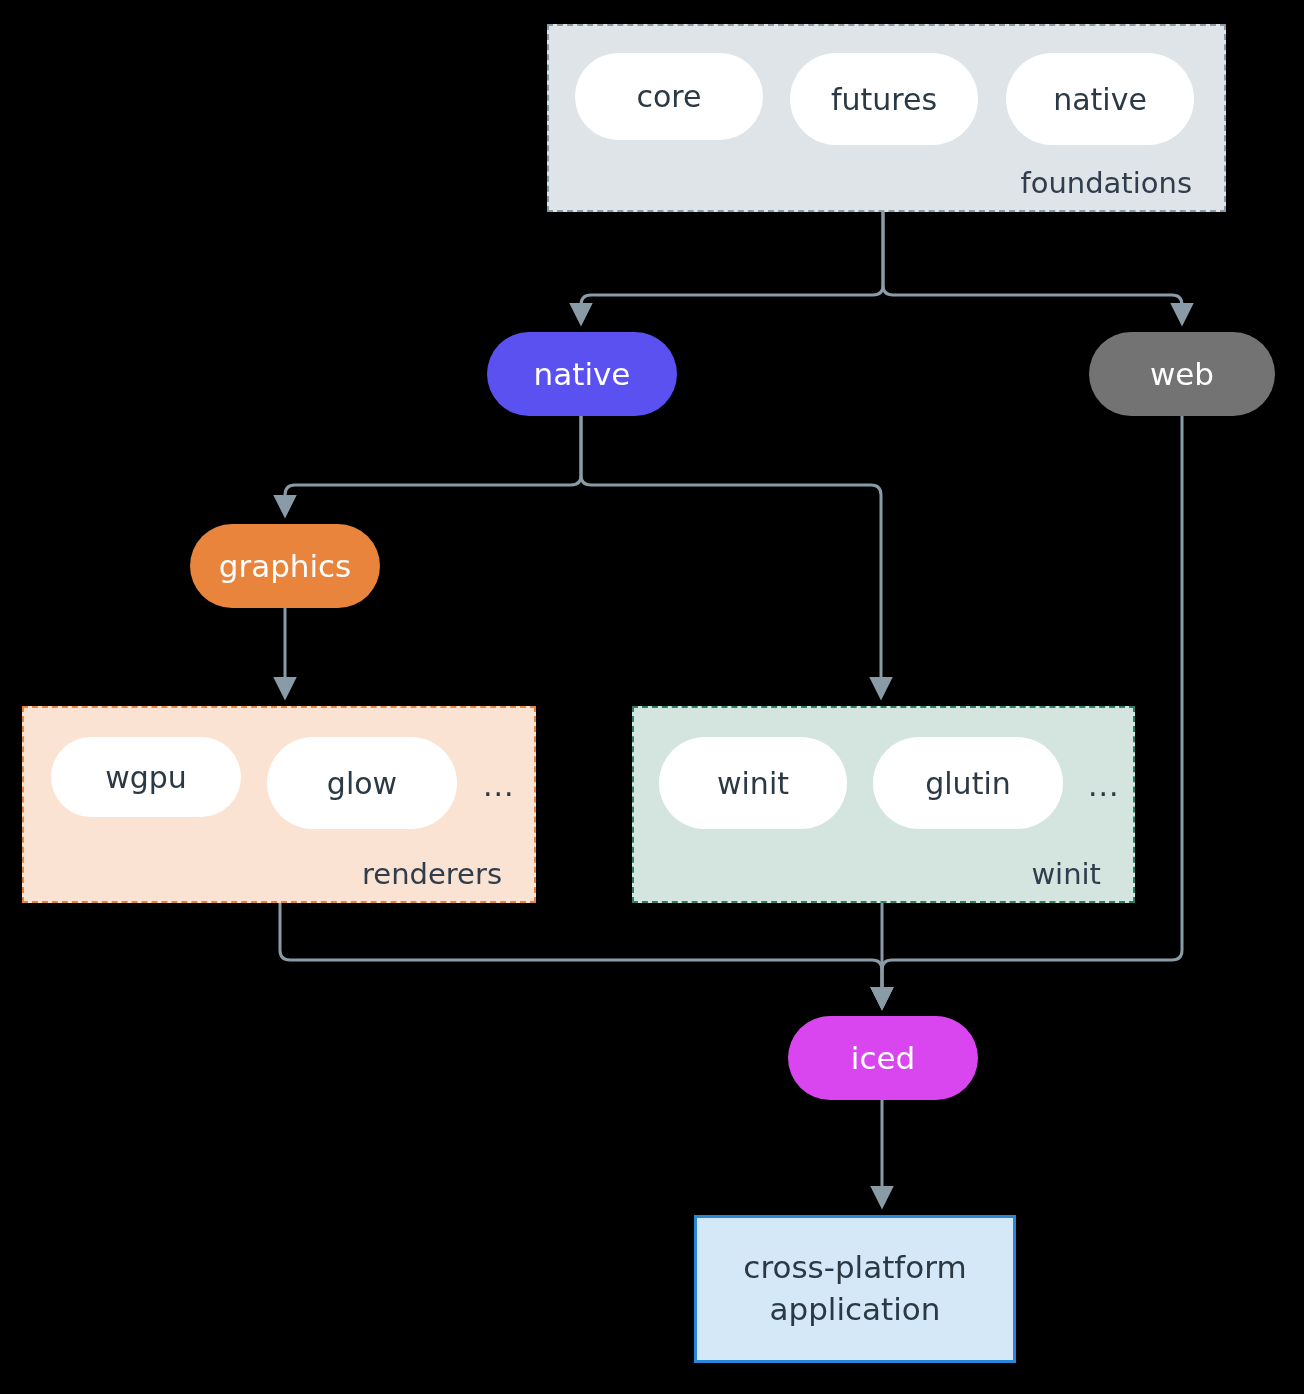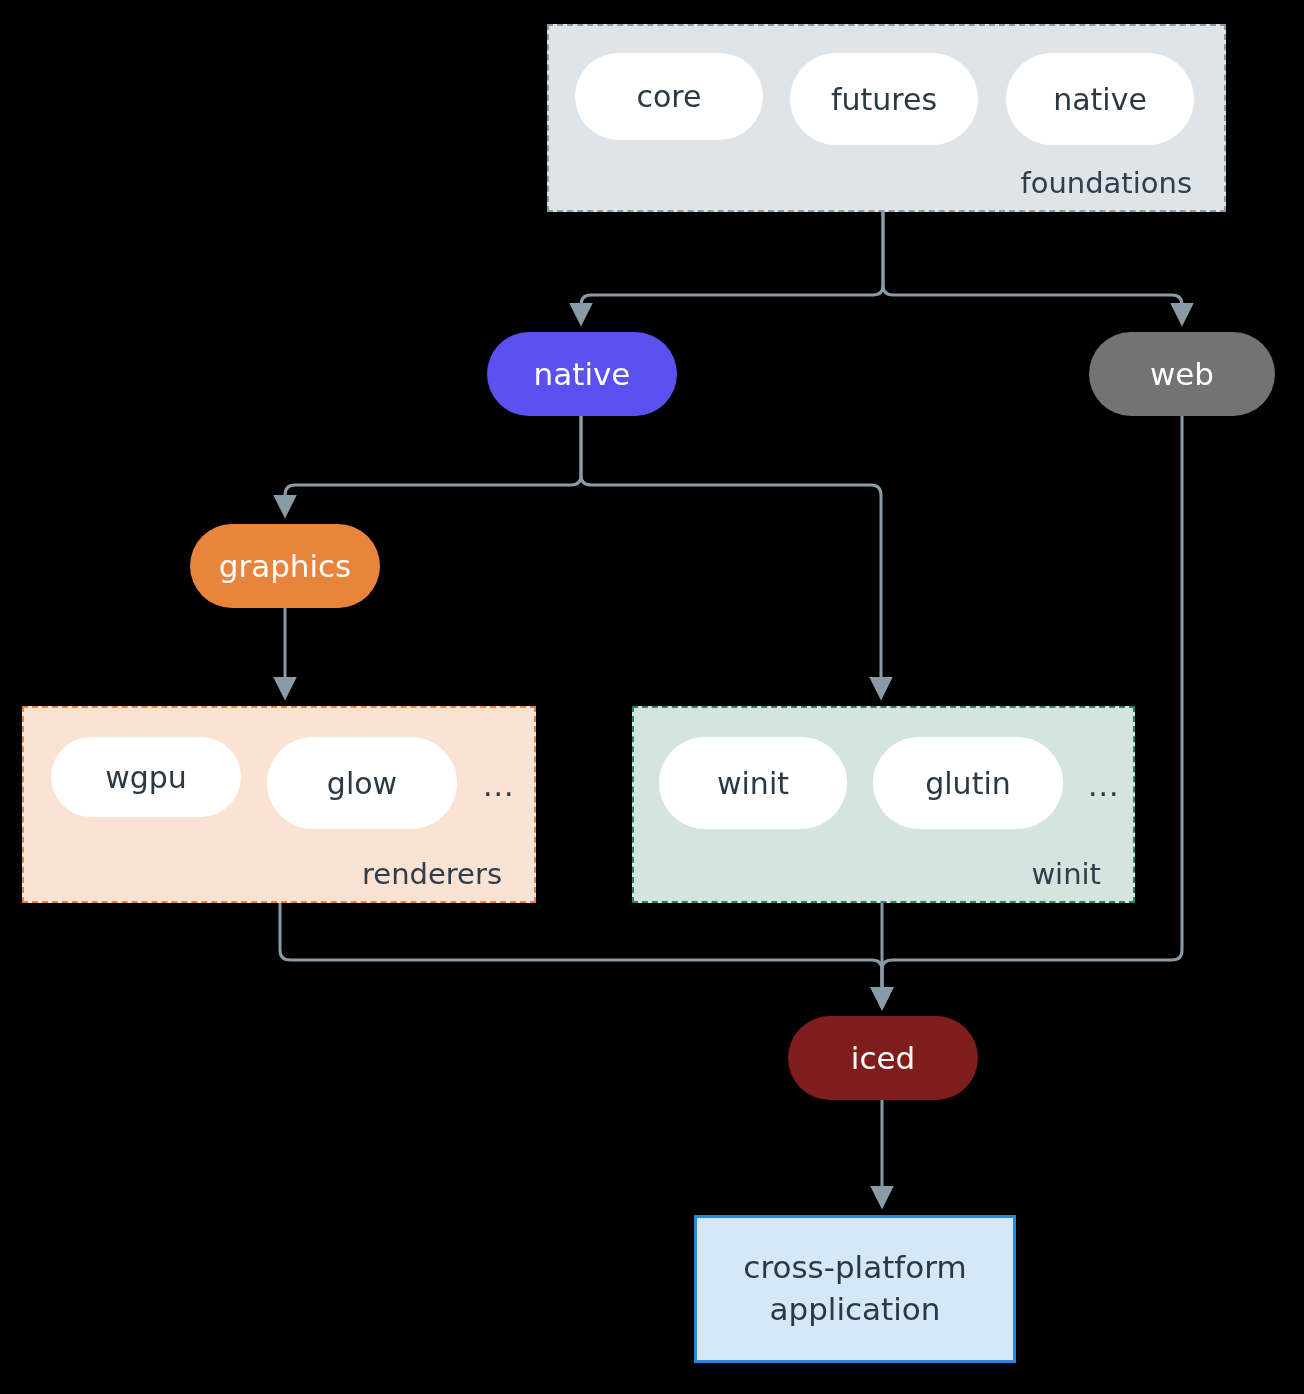--- a/index.html
+++ b/index.html
@@ -120,18 +120,18 @@
         <div class="cluster-label">winit</div>
         <div class="pill" style="left: 25px; top: 29px; width: 188px; height: 92px;">winit</div>
         <div class="pill" style="left: 239px; top: 29px; width: 190px; height: 92px;">glutin</div>
         <div class="ellipsis" style="left: 454px; top: 60px;">...</div>
       </div>
     </div>
   <div id="nodes-layer">
       <div class="node" style="left: 487px; top: 332px; width: 190px; height: 84px; background: rgb(91, 80, 240); color: rgb(255, 255, 255);">native</div>
       <div class="node" style="left: 1089px; top: 332px; width: 186px; height: 84px; background: #737373; color: rgb(255, 255, 255);">web</div>
       <div class="node" style="left: 190px; top: 524px; width: 190px; height: 84px; background: rgb(232, 132, 60); color: rgb(255, 255, 255);">graphics</div>
-      <div class="node" style="left: 788px; top: 1016px; width: 190px; height: 84px; background: #7f1d1d; color: rgb(255, 255, 255);">iced</div>
+      <div class="node" style="left: 788px; top: 1016px; width: 190px; height: 84px; background: #d946ef; color: rgb(255, 255, 255);">iced</div>
       <div class="rect-node" style="left: 694px; top: 1215px; width: 322px; height: 148px; background: rgb(213, 232, 247); border: 3px solid rgb(42, 135, 216); color: rgb(43, 57, 69);">cross-platform
 application</div>
     </div>
 
 </div>
 
 </body></html>

